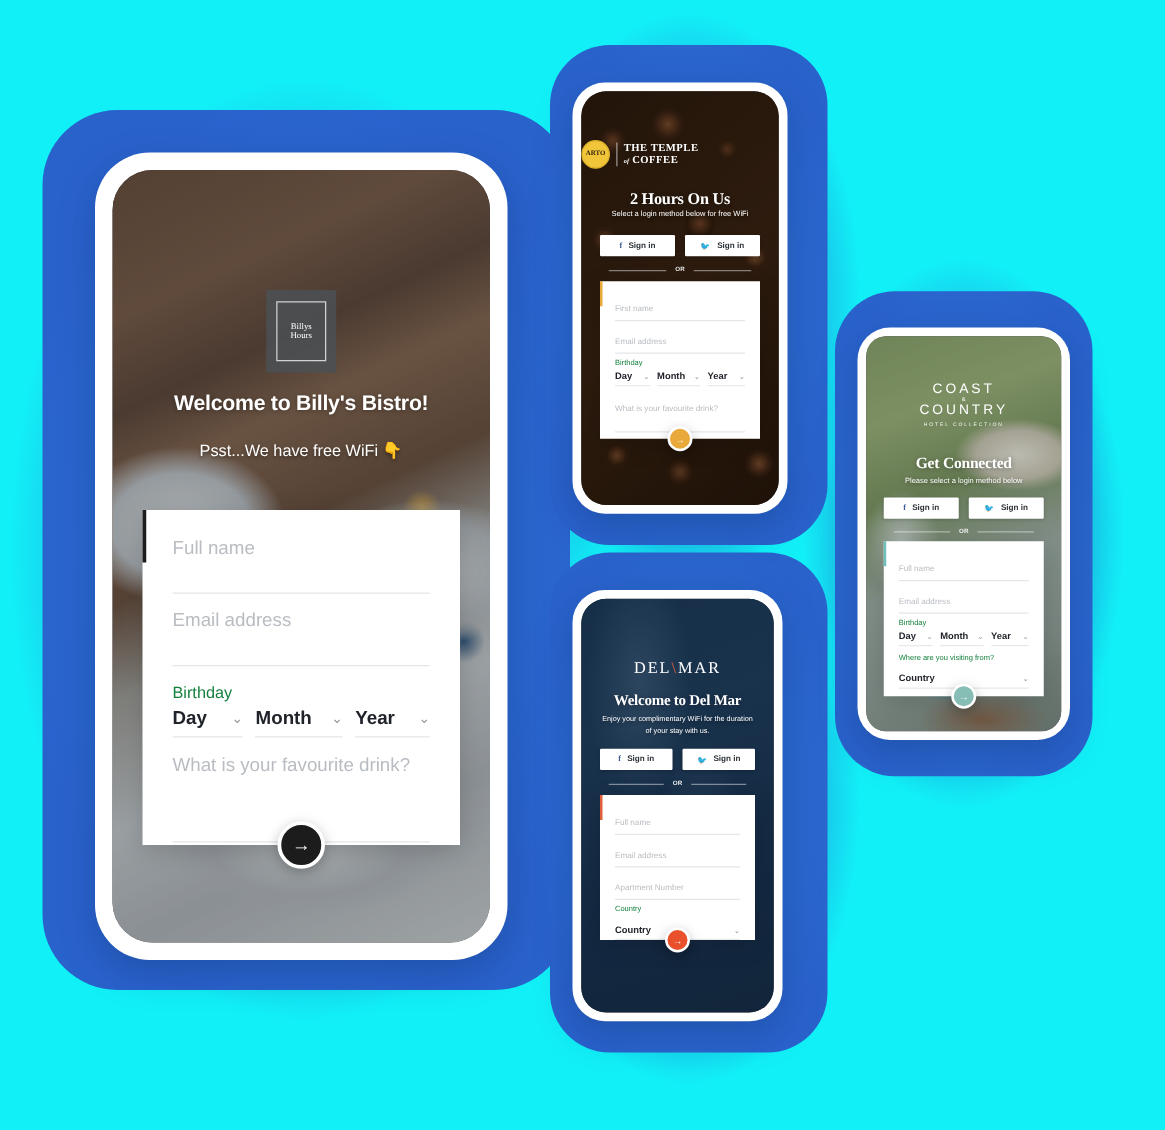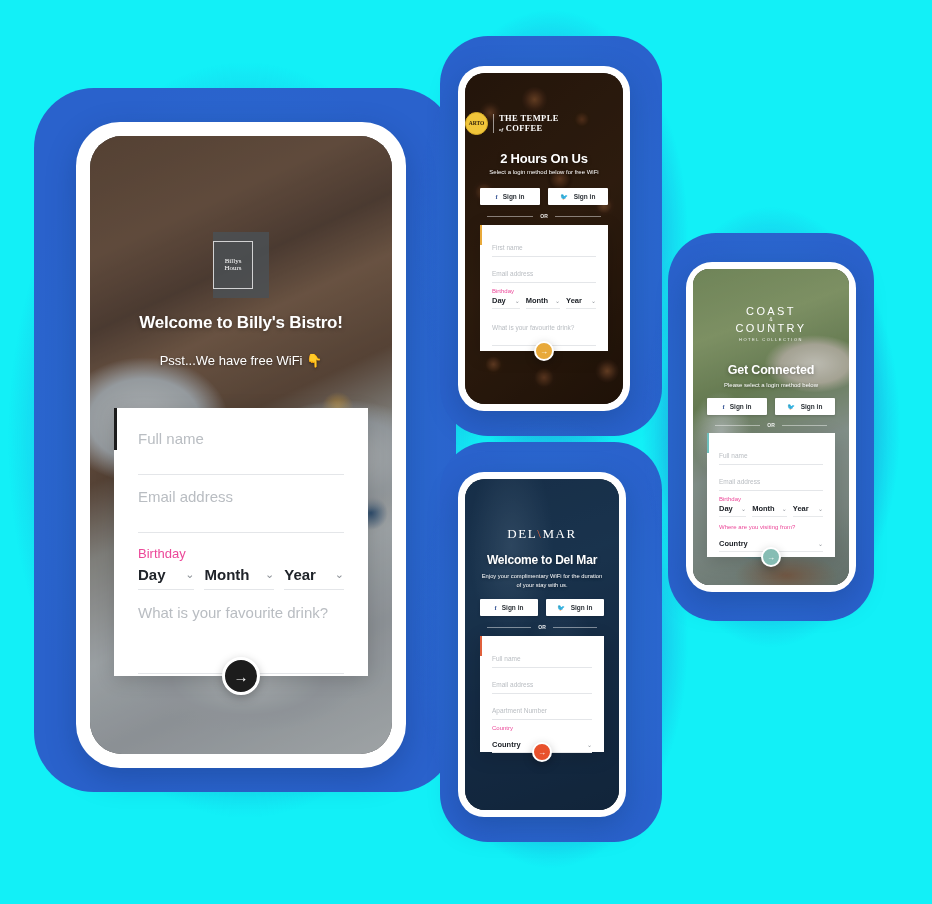--- a/index.html
+++ b/index.html
@@ -65,21 +65,21 @@
       radial-gradient(circle 16px at 63% 55%, #5c8a3a 0%, rgba(92,138,58,0) 100%),
       radial-gradient(circle 13px at 57% 49%, #76a24a 0%, rgba(118,162,74,0) 100%),
       radial-gradient(circle 17px at 93% 61%, #2f5d8e 0%, rgba(47,93,142,0) 100%),
       linear-gradient(155deg, #6b4a33 0%, #7d5840 16%, #5e4130 26%, #8a6348 34%, #6d4c36 46%, #a8a49c 56%, #cfd4d8 70%, #b9bec3 82%, #d6dadd 100%);
     filter: saturate(.92) brightness(.98);
   }
   .hero-tint { position: absolute; inset: 0; background: rgba(40,45,50,.30); }
 
   .logo-badge {
     position: absolute; background: rgba(75,80,85,.82);
-    display: flex; align-items: center; 
+    display: flex; align-items: center; justify-content: center;
   }
   .logo-inner {
     border: 1px solid rgba(255,255,255,.75);
     display: flex; flex-direction: column; align-items: center; justify-content: center;
     color: #fff; font-family: "Liberation Serif", serif; line-height: 1.05;
   }
   .hero-title {
     position: absolute; left: 0; right: 0; text-align: center;
     color: #fff; font-weight: 600; letter-spacing: -.2px;
     text-shadow: 0 1px 4px rgba(0,0,0,.35);
@@ -91,21 +91,21 @@
 
   .card {
     position: absolute; background: #fff;
     box-shadow: 0 4px 18px rgba(0,0,0,.16);
   }
   .accent-bar { position: absolute; left: 0; top: 0; bottom: 0; }
 
   .field { position: relative; }
   .field .ph { color: #b9bdc2; }
   .field .line { position: absolute; left: 0; right: 0; bottom: 0; height: 1px; background: #e4e6e9; }
-  .flabel { color: #ec4899; }
+  .flabel { color: #15803d; }
   .fvalue { color: #20242a; font-weight: 700; }
   .chev { color: #8d9298; }
 
   .submit-btn {
     position: absolute; border-radius: 50%;
     display: flex; align-items: center; justify-content: center;
     color: #fff; border: 3px solid #fff;
     box-shadow: 0 3px 10px rgba(0,0,0,.25);
   }
   #phone-main .logo-badge { width: 56px; height: 66px; left: 50%; margin-left: -28px; top: 96px; }
@@ -127,21 +127,21 @@
 
   
   .mini .card-pad { padding: 11px 12px 0 12px; }
   .mini .field { height: 21px; margin-bottom: 5px; }
   .mini .field .ph { font-size: 6.5px; }
   .mini .bday-label { font-size: 6px; margin-bottom: 2px; }
   .mini .sel { display:inline-flex; align-items:center; justify-content:space-between;
                border-bottom: 1px solid #e7e9eb; padding-bottom: 3px; }
   .mini .sel .fvalue { font-size: 7.5px; }
   .mini .sel .chev { font-size: 6px; }
-  .mini .hero-title { font-weight: 700; }
+  .mini .hero-title { font-weight: 700; font-family: Liberation Serif, serif; }
   .mini .accent-bar { width: 2px; height: 20px; top: 0; }
 
   .sso-row { position: absolute; left: 0; right: 0; display: flex; gap: 8px; }
   .sso-btn {
     flex: 1; background: #fff; display: flex; align-items: center; justify-content: center;
     gap: 5px; color: #2d3238; font-weight: 600; box-shadow: 0 1px 3px rgba(0,0,0,.18);
   }
   .fb { color: #3b5998; font-family: "Liberation Serif", serif; font-weight: 700; }
   .tw { color: #1da1f2; }
   .or-row { position: absolute; left: 0; right: 0; display: flex; align-items: center; gap: 7px; }

